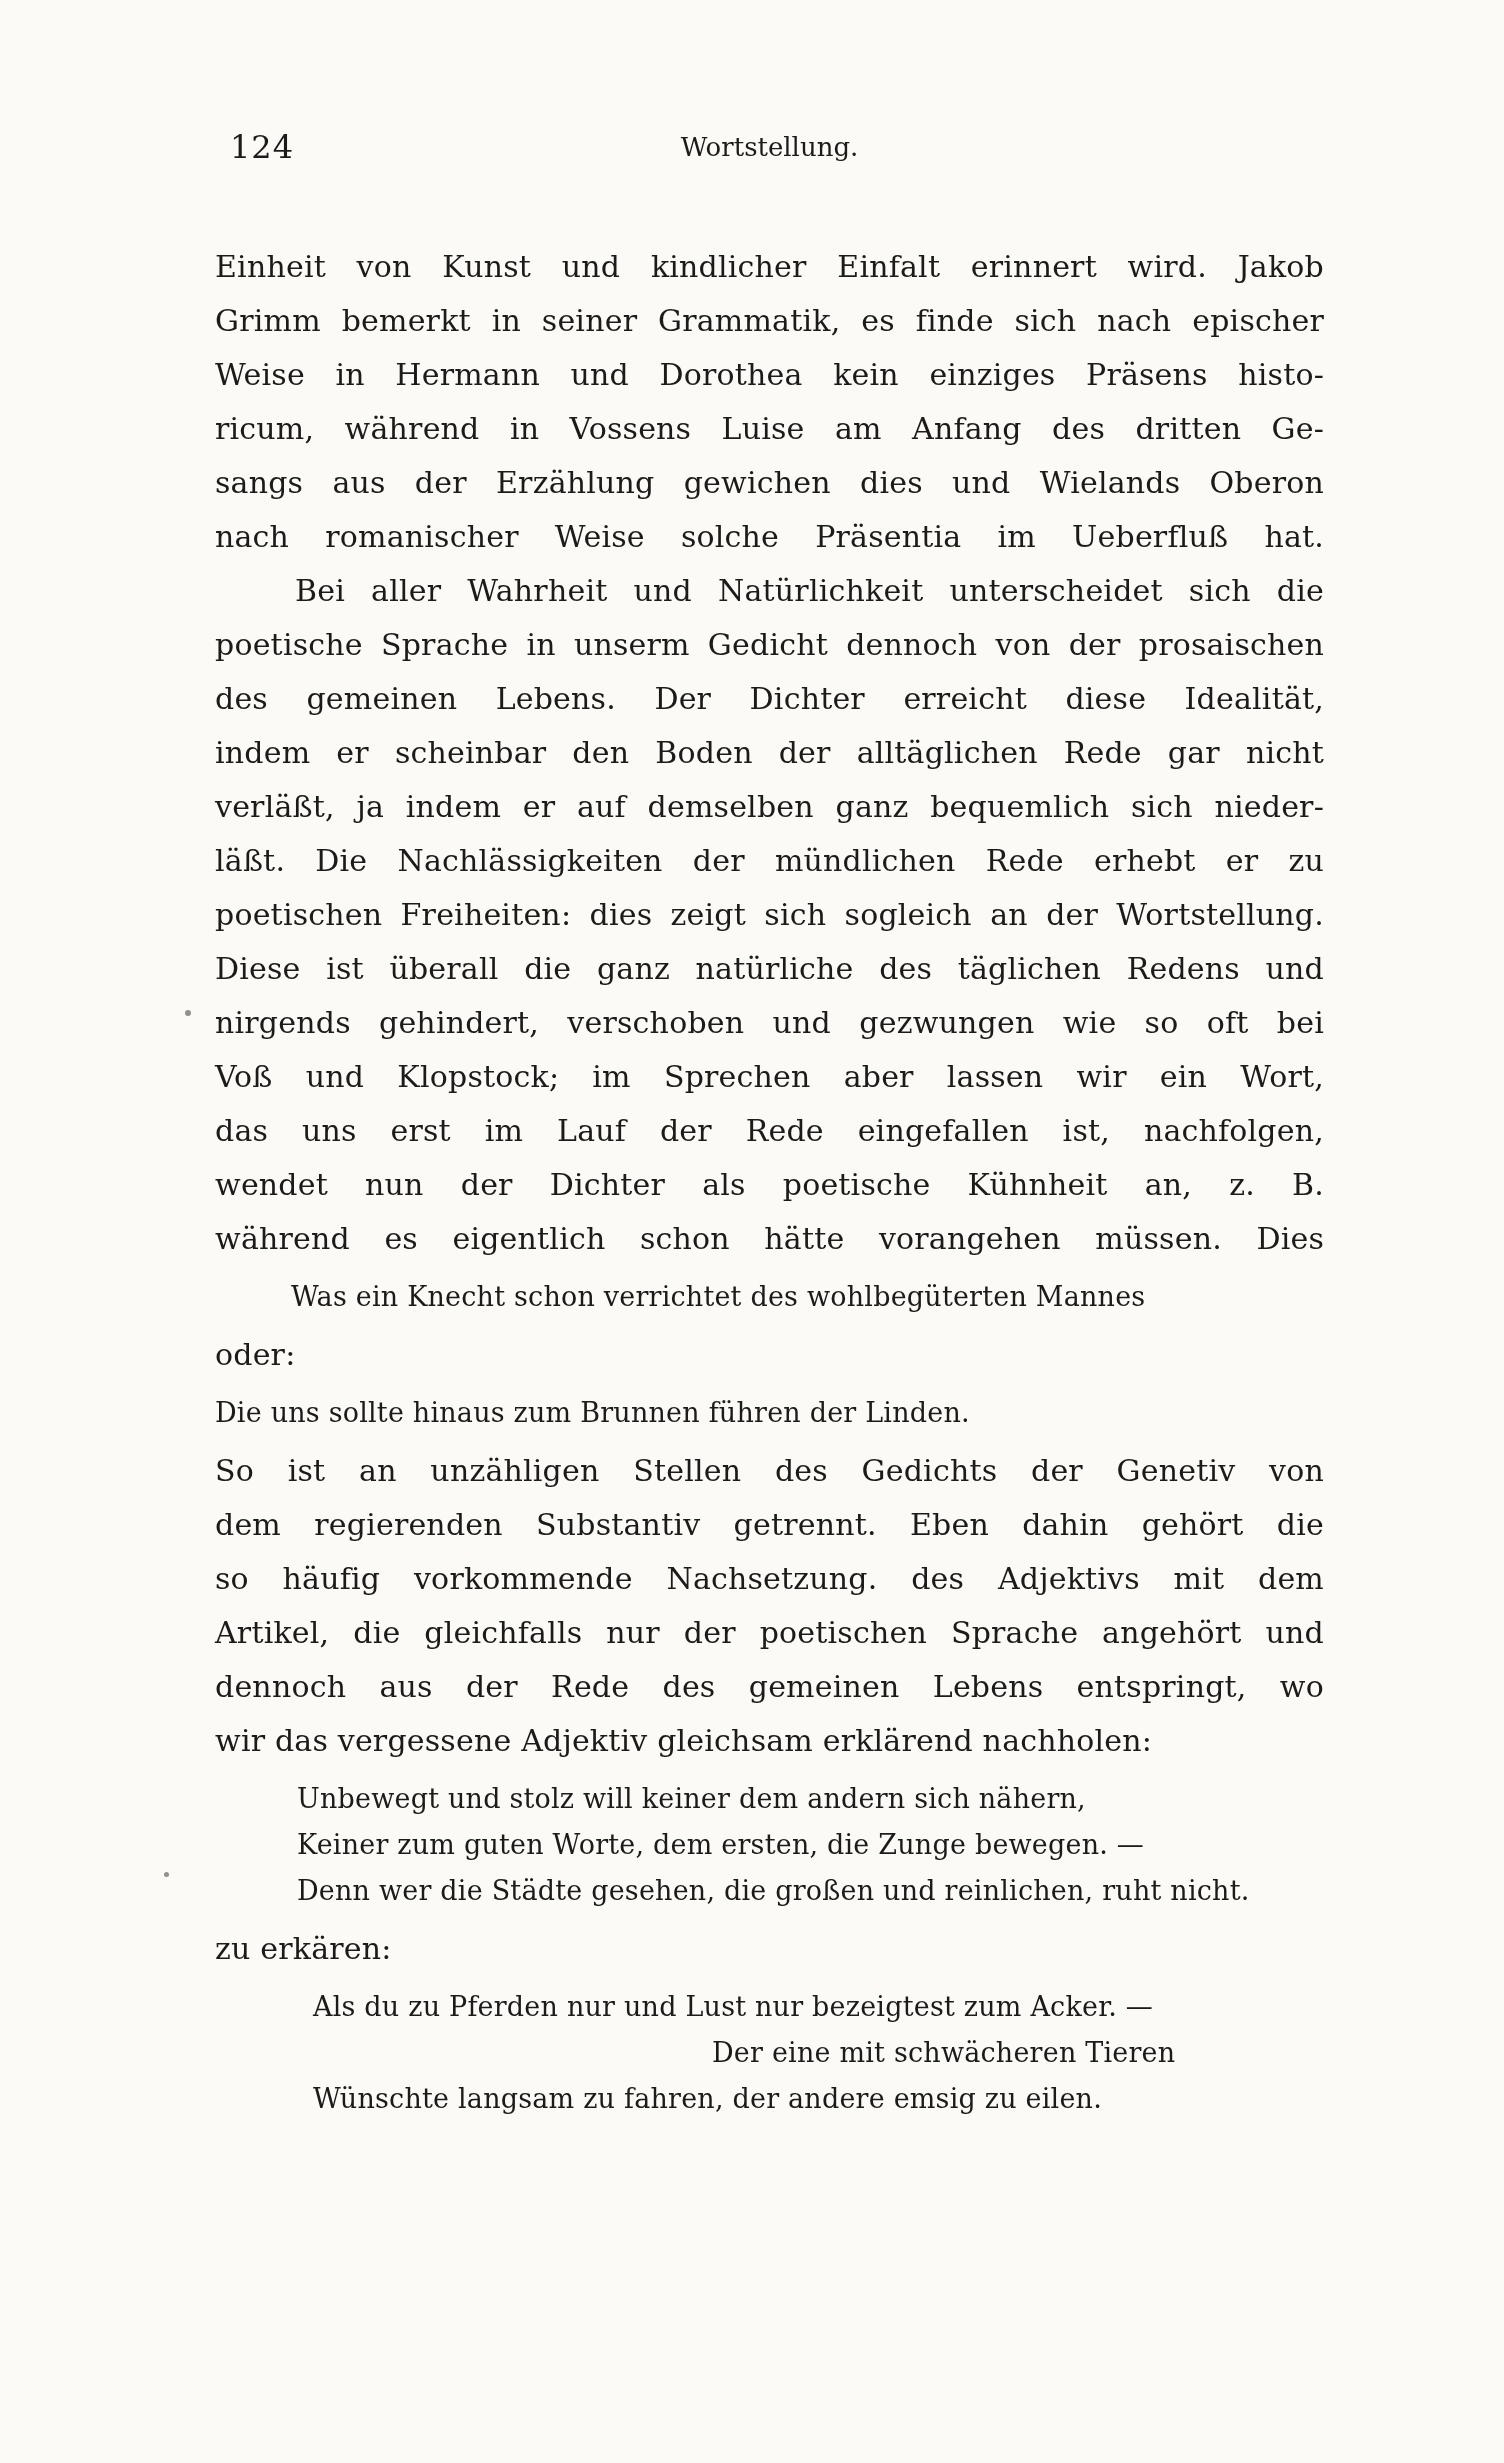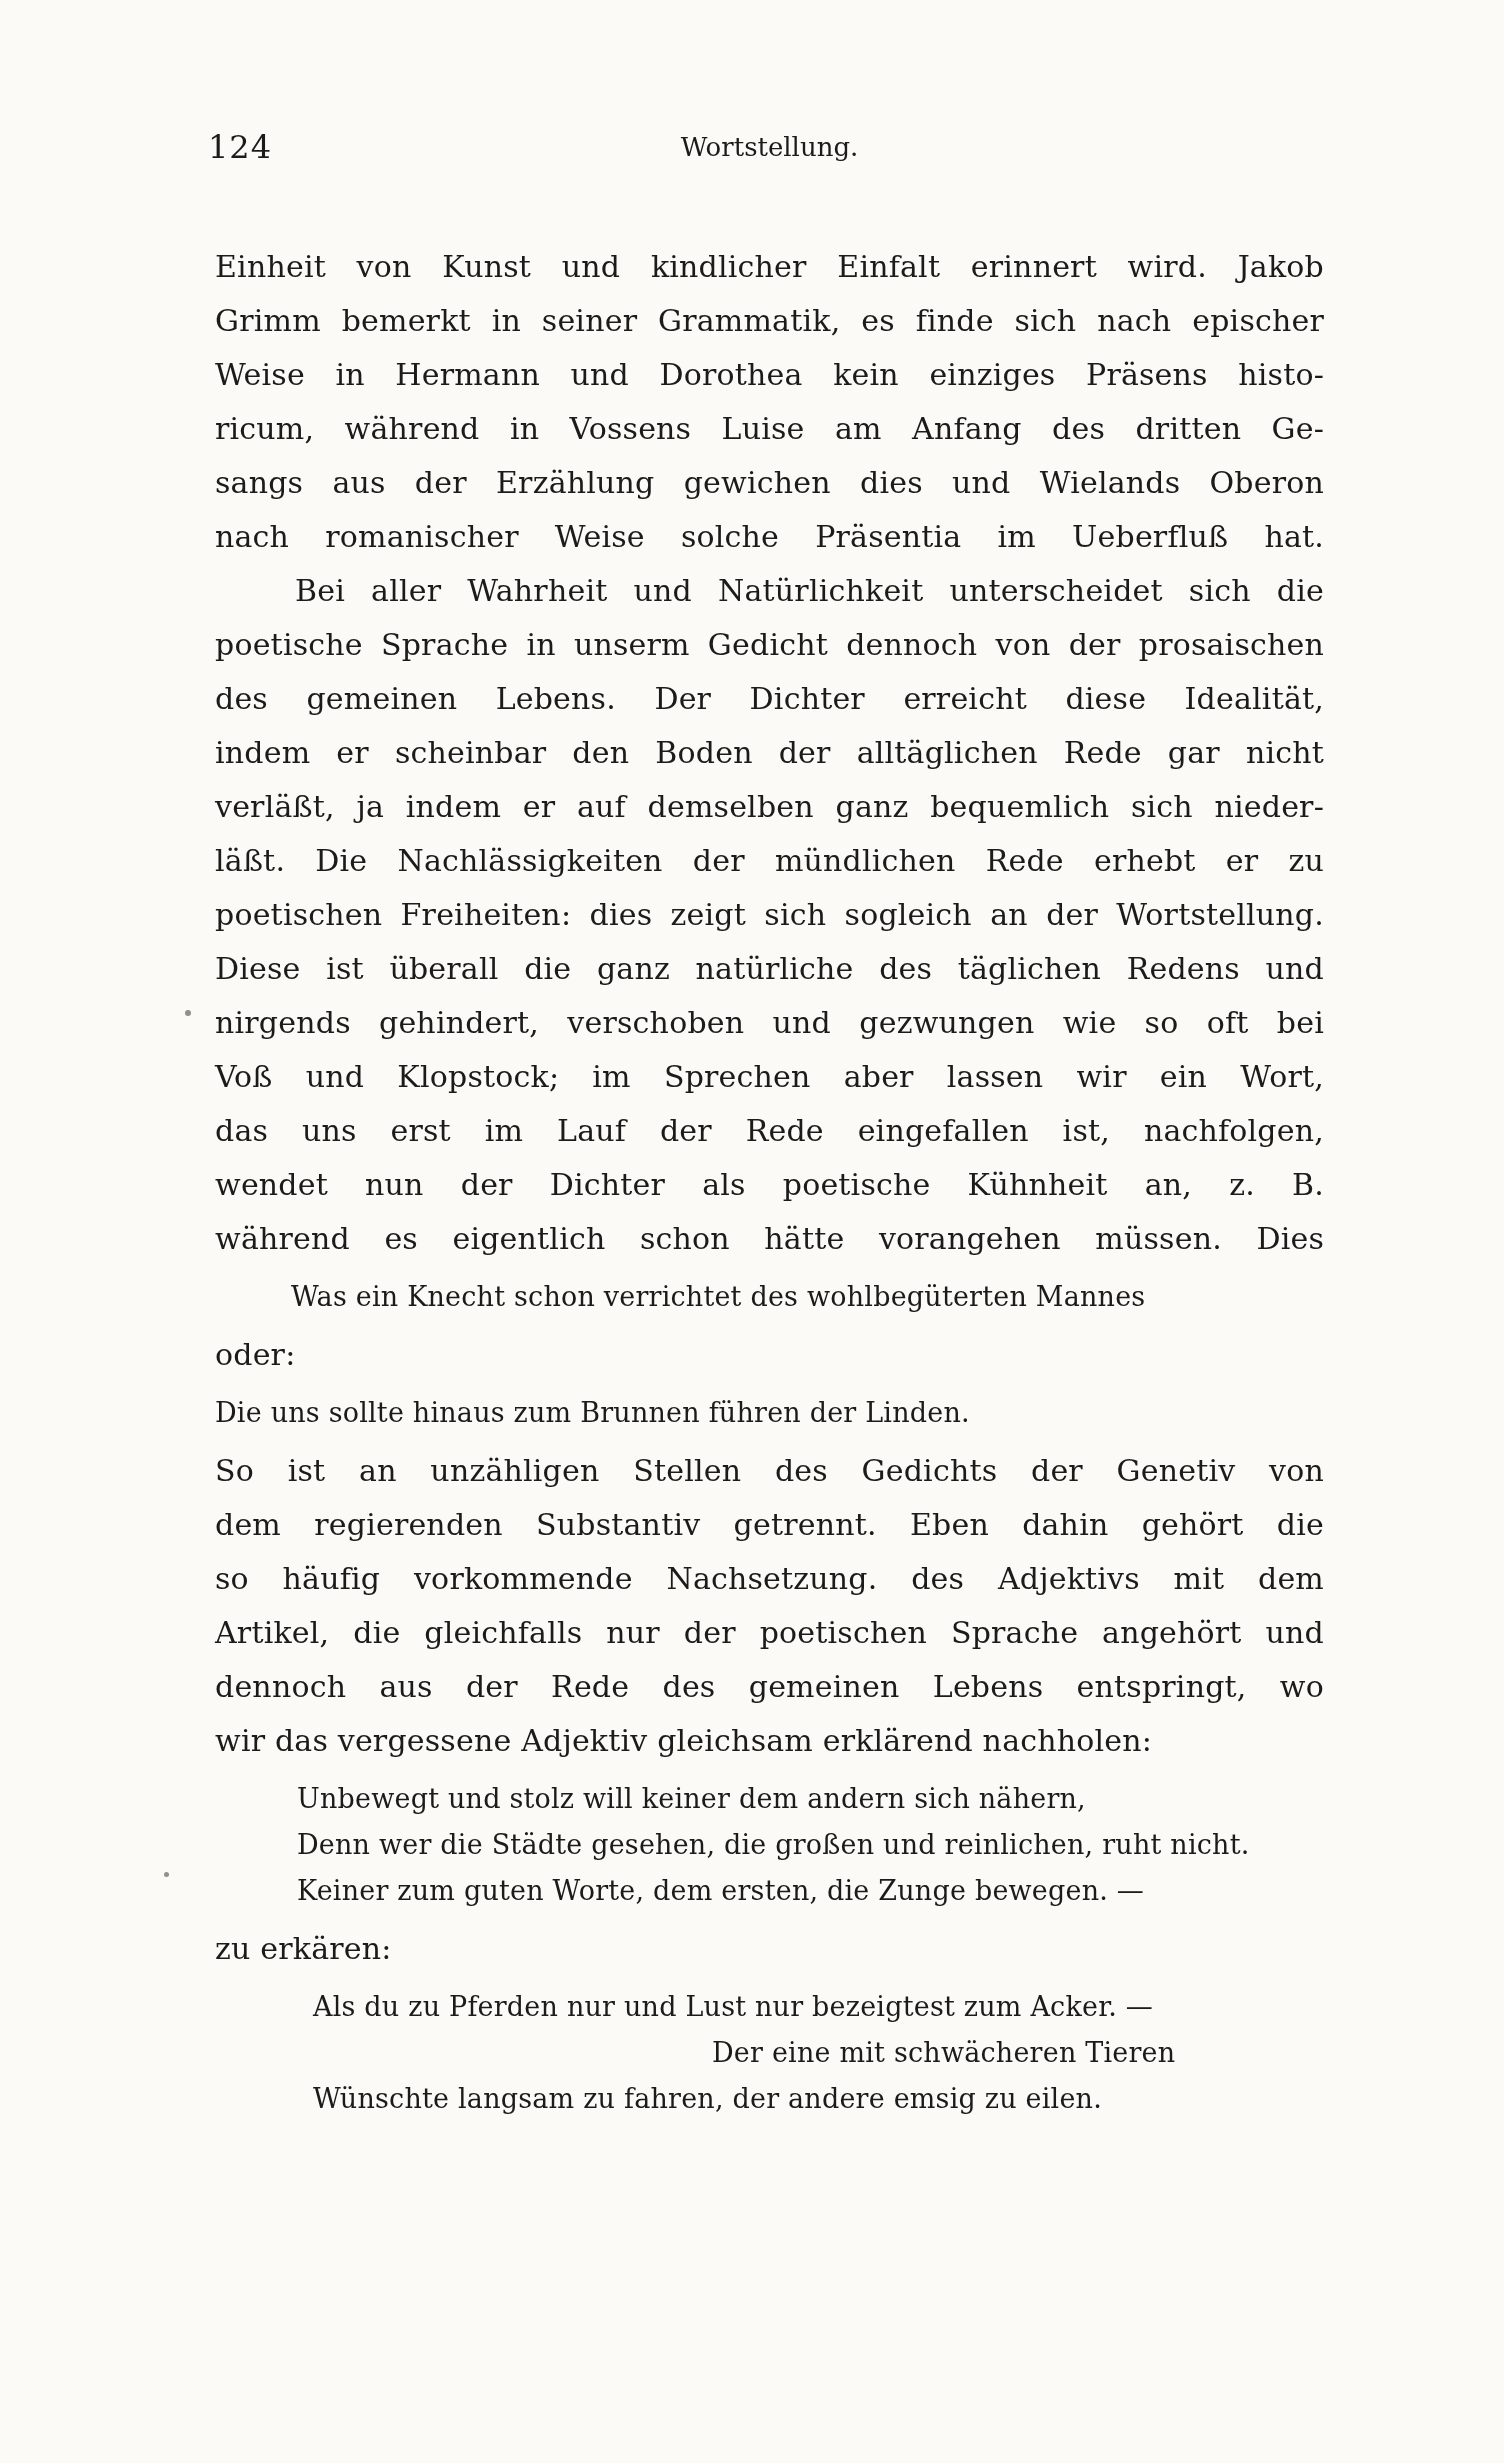--- a/index.html
+++ b/index.html
@@ -16,21 +16,21 @@
     font-family: "DejaVu Serif", "Liberation Serif", serif;
     overflow: hidden;
   }
   .pagehead {
     position: relative;
     margin-top: 128px;
     height: 48px;
   }
   .pagenum {
     position: absolute;
-    left: 208px;
+    left: 230px;
     top: 0;
     font-size: 32px;
     letter-spacing: 1px;
   }
   .runhead {
     display: block;
     margin-left: 215px;
     width: 1109px;
     text-align: center;
     font-size: 26px;
@@ -125,22 +125,22 @@
     <div class="para no-indent last-natural">
         <div class="line">So ist an unzähligen Stellen des Gedichts der Genetiv von</div>
         <div class="line">dem regierenden Substantiv getrennt.  Eben dahin gehört die</div>
         <div class="line">so häufig vorkommende Nachsetzung. des Adjektivs mit dem</div>
         <div class="line">Artikel, die gleichfalls nur der poetischen Sprache angehört und</div>
         <div class="line">dennoch aus der Rede des gemeinen Lebens entspringt, wo</div>
         <div class="line">wir das vergessene Adjektiv gleichsam erklärend nachholen:</div>
       </div>
     <div class="verse verse-3">
         <div class="line">Unbewegt und stolz will keiner dem andern sich nähern,</div>
+        <div class="line">Keiner zum guten Worte, dem ersten, die Zunge bewegen. —</div>
         <div class="line">Denn wer die Städte gesehen, die großen und reinlichen, ruht nicht.</div>
-        <div class="line">Keiner zum guten Worte, dem ersten, die Zunge bewegen. —</div>
       </div>
     <div class="para no-indent last-natural">
         <div class="line">zu erkären:</div>
       </div>
     <div class="verse verse-4">
         <div class="line">Als du zu Pferden nur und Lust nur bezeigtest zum Acker. —</div>
         <div class="line">Der eine mit schwächeren Tieren</div>
         <div class="line">Wünschte langsam zu fahren, der andere emsig zu eilen.</div>
       </div>
   </main>

